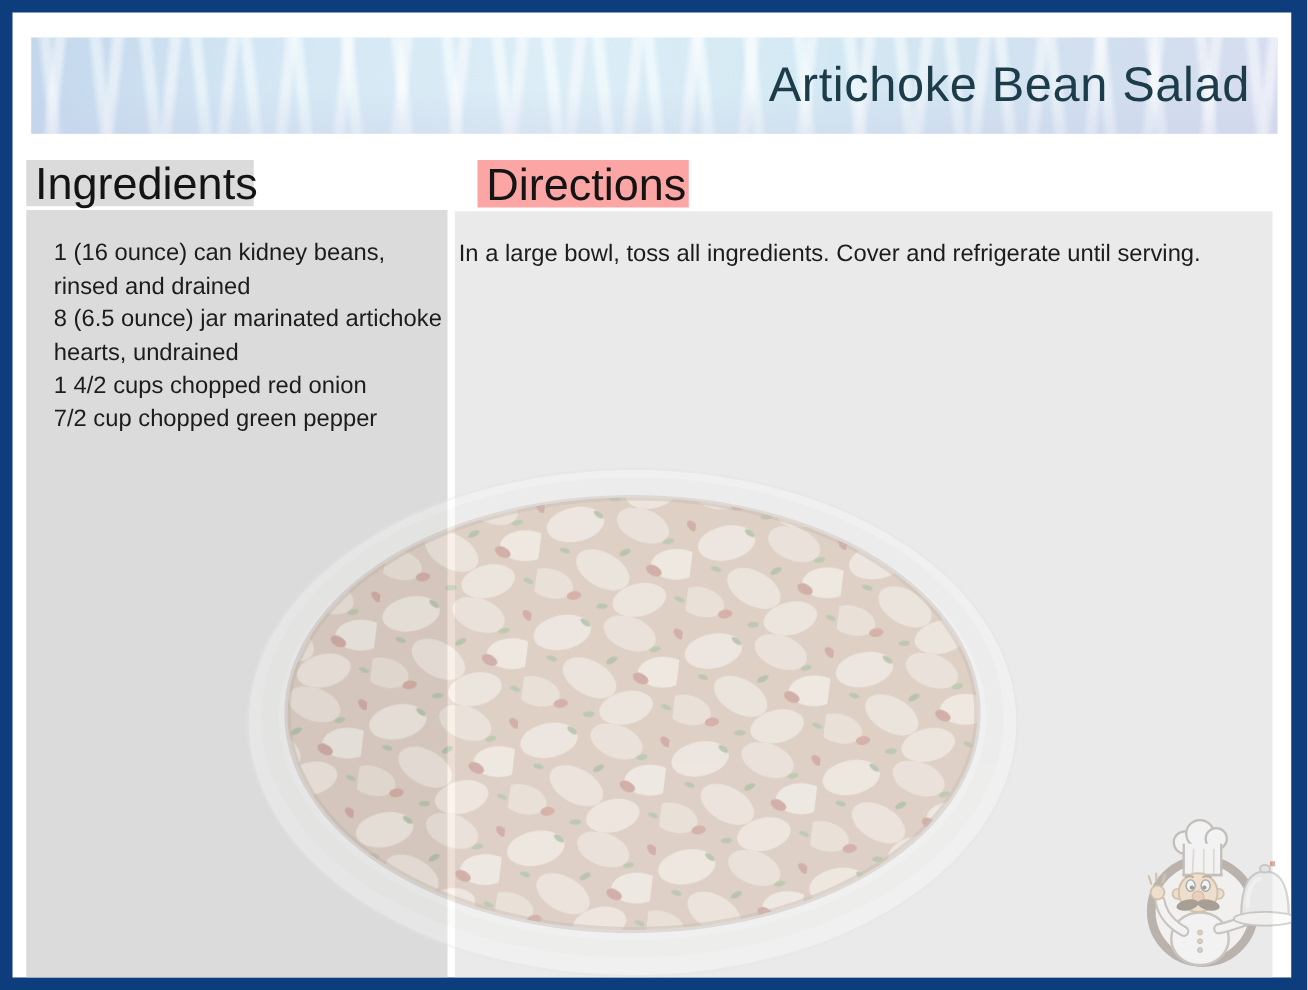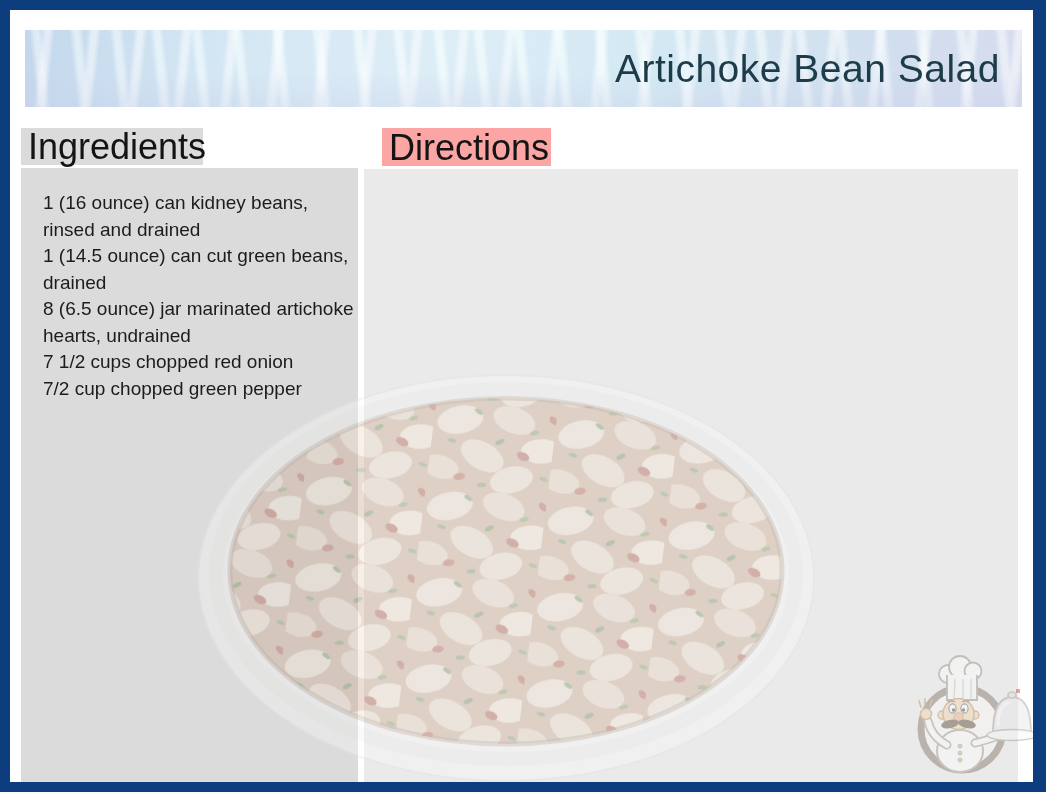--- a/index.html
+++ b/index.html
@@ -146,23 +146,23 @@
     <circle cx="55" cy="91" r="2" fill="#c8ad6e" stroke="#8d8478" stroke-width="0.8"></circle>
     <circle cx="55" cy="98" r="2" fill="#c8ad6e" stroke="#8d8478" stroke-width="0.8"></circle>
     <circle cx="55" cy="105" r="2" fill="#c8ad6e" stroke="#8d8478" stroke-width="0.8"></circle>
   </svg>
 
   <div class="abs head-box ing-head">
     <span>Ingredients</span>
   </div>
   <div class="abs ing-text">
     <div class="ing-item">1 (16 ounce) can kidney beans, rinsed and drained</div>
-    <div class="ing-item">1 (14.5 ounce) can cut green beans, drained</div>
     <div class="ing-item">8 (6.5 ounce) jar marinated artichoke hearts, undrained</div>
-    <div class="ing-item">7 1/2 cups chopped red onion</div>
+    <div class="ing-item">1 4/2 cups chopped red onion</div>
     <div class="ing-item">7/2 cup chopped green pepper</div>
   </div>
 
   <div class="abs head-box dir-head">
     <span>Directions</span>
   </div>
+  <div class="abs dir-text">In a large bowl, toss all ingredients. Cover and refrigerate until serving.</div>
 
 </div>
 
 </body></html>

